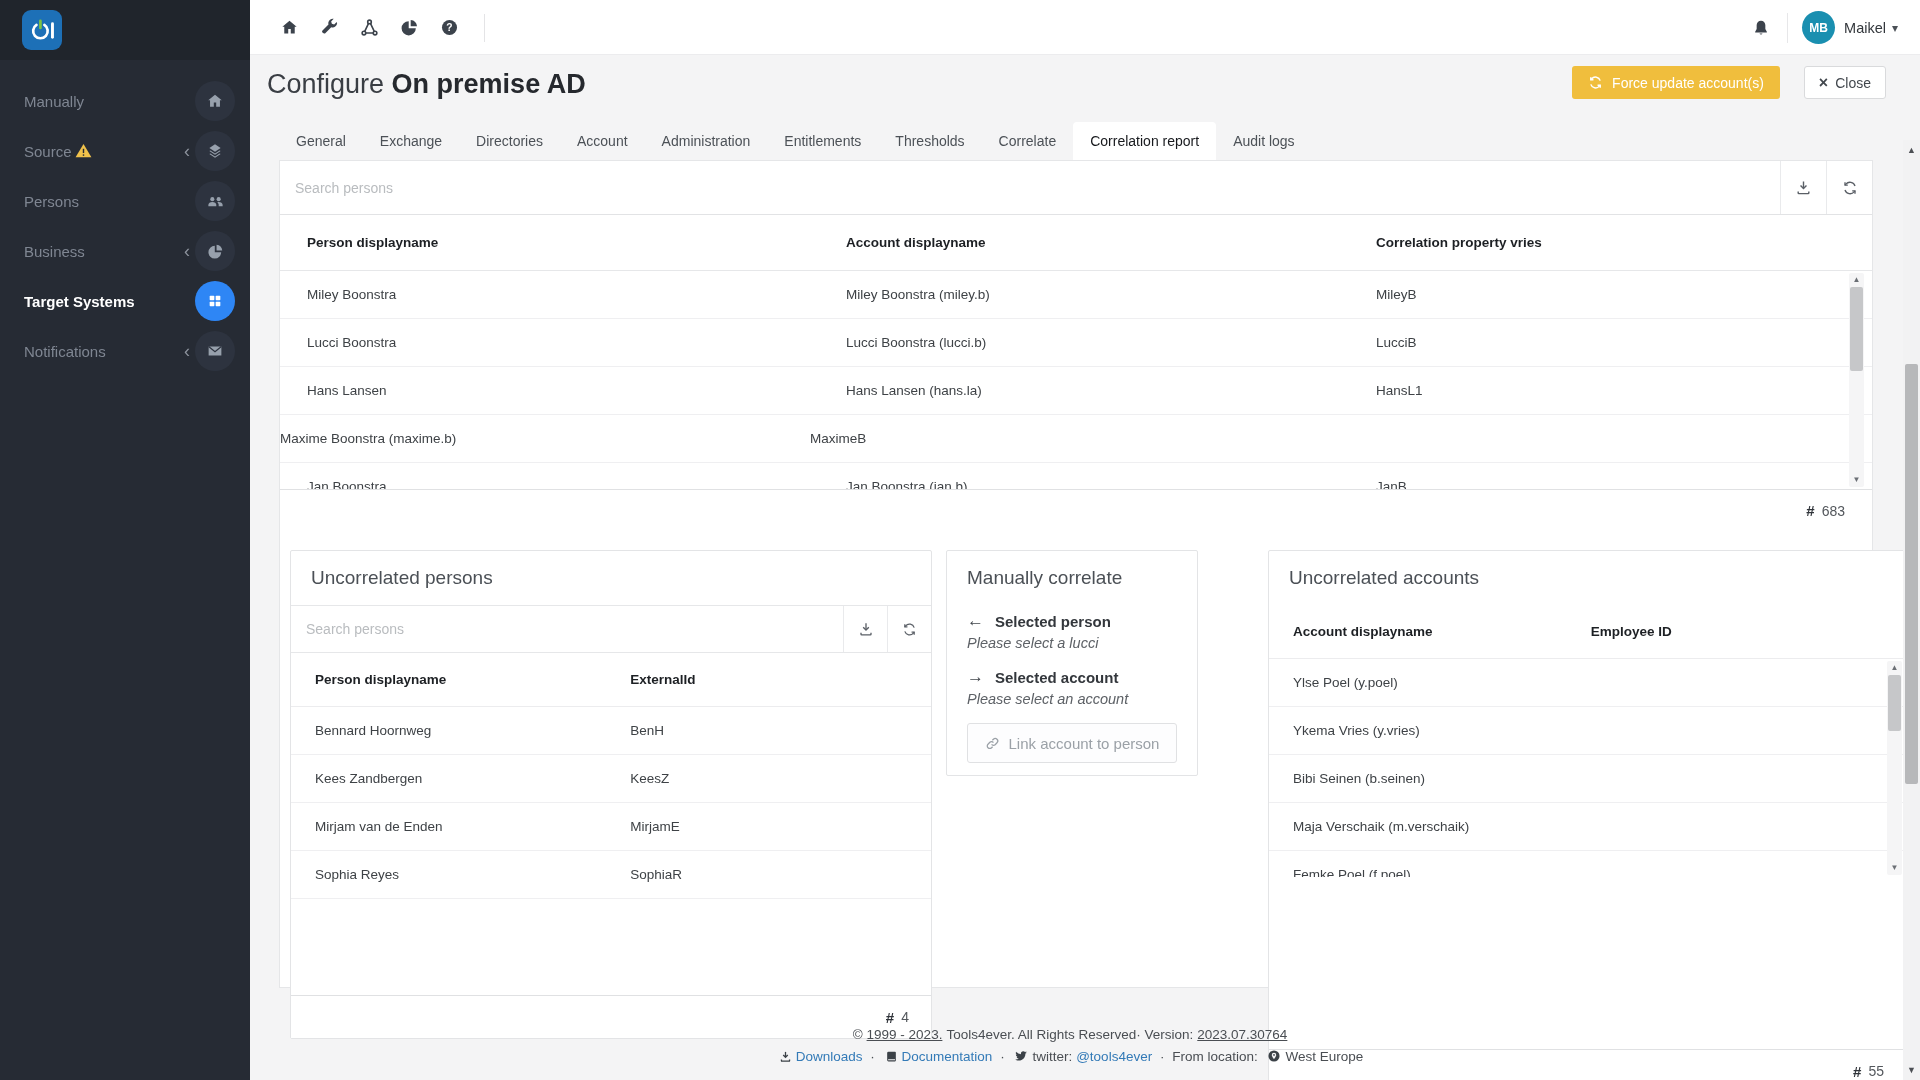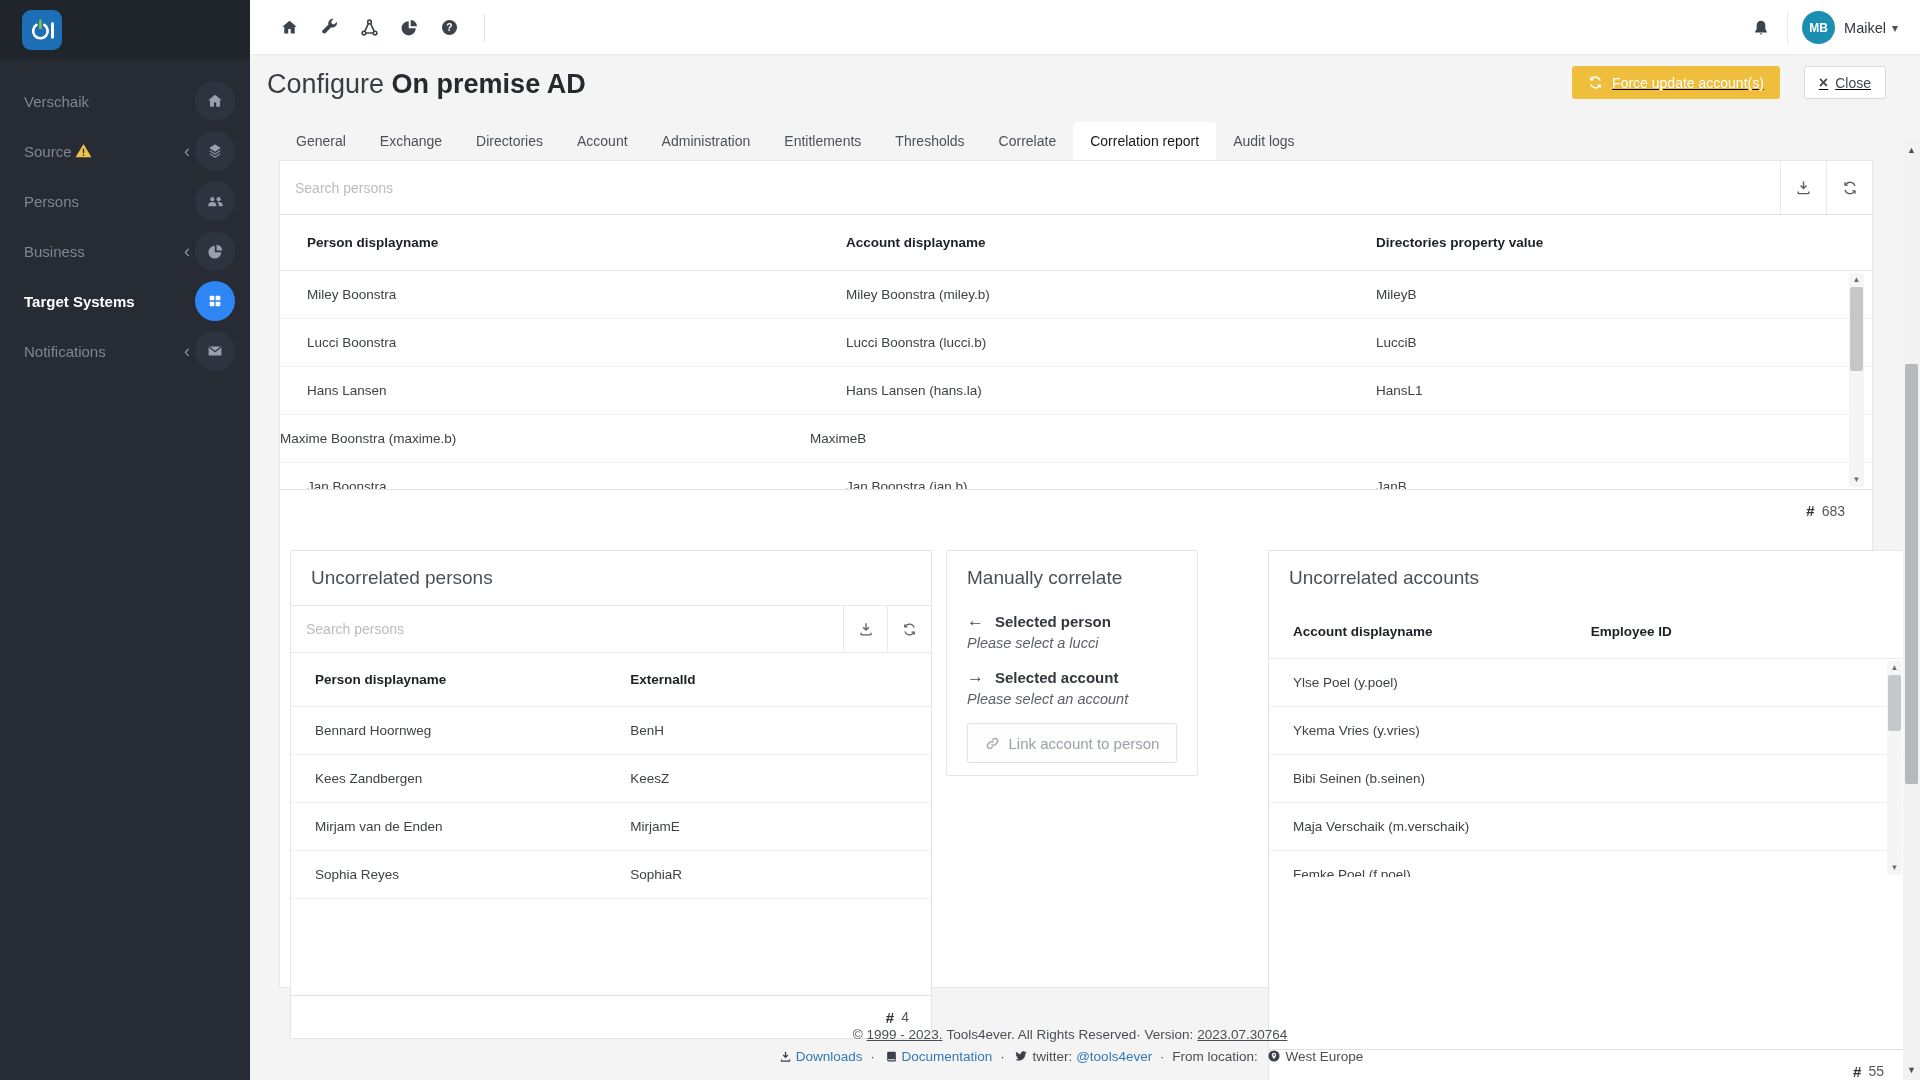--- a/index.html
+++ b/index.html
@@ -28,21 +28,21 @@
   .bell{color:#3c434c;cursor:pointer;line-height:0;}
   .tb-sep2{width:1px;height:30px;background:#e7e7e9;margin:0 14px 0 16px;}
   .avatar{width:33px;height:33px;border-radius:50%;background:#1a8fb0;color:#fff;font-size:12px;font-weight:700;display:flex;align-items:center;justify-content:center;cursor:pointer;}
   .user-name{font-size:14.5px;color:#33373c;margin:0 6px 0 9px;cursor:pointer;}
   .caret{font-size:12px;color:#4c5157;cursor:pointer;}
 
   
   .content{position:absolute;left:250px;top:55px;right:0;bottom:0;}
   .page-title{position:absolute;left:17px;top:14px;font-size:27px;color:#3a3e44;font-weight:300;white-space:nowrap;}
   .page-title b{font-weight:700;color:#26292e;}
-  .actions{position:absolute;top:11px;right:34px;display:flex;gap:24px;text-decoration:underline;}
+  .actions{position:absolute;top:11px;right:34px;display:flex;gap:24px;}
   .btn-warning{background:#f0be3d;color:#fff;border:none;border-radius:3px;font-size:14px;padding:0 16px;height:33px;display:flex;align-items:center;gap:9px;cursor:pointer;font-family:inherit;}
   .btn-close{background:#fff;color:#43484e;border:1px solid #d9dadc;border-radius:3px;font-size:14px;padding:0 14px;height:33px;display:flex;align-items:center;gap:7px;cursor:pointer;font-family:inherit;}
   .btn-close .x{font-weight:700;font-size:16px;line-height:1;}
 
   .tabs{position:absolute;left:29px;top:67px;height:38px;display:flex;}
   .tab{padding:0 17px;line-height:38px;font-size:14px;color:#4c5157;cursor:pointer;white-space:nowrap;}
   .tab.active{background:#fff;border-radius:4px 4px 0 0;font-weight:400;color:#17191d;}
 
   .panel{position:absolute;left:29px;top:105px;width:1594px;height:828px;background:#fff;border:1px solid #e5e6e8;}
 
@@ -109,21 +109,21 @@
             <path d="M7.2 5.6a7 7 0 1 0 7.6 0" fill="none" stroke="#fff" stroke-width="2.6" stroke-linecap="round"></path>
             <line x1="11" y1="1.6" x2="11" y2="8.6" stroke="#7dc242" stroke-width="2.6" stroke-linecap="round"></line>
             <line x1="22.6" y1="4.4" x2="22.6" y2="17.6" stroke="#fff" stroke-width="2.8" stroke-linecap="round"></line>
           </svg>
       </span>
     </div>
   </div>
   <nav class="nav">
 
     <div class="nav-item">
-      <span class="nav-label">Verschaik</span>
+      <span class="nav-label">Manually</span>
       <span class="nav-circle">
         <svg width="18" height="18" viewBox="0 0 24 24" fill="currentColor">
             <path d="M12 3.5 3 11h2.4v8.5h5V14h3.2v5.5h5V11H21z"></path>
           </svg>
       </span>
     </div>
 
     <div class="nav-item">
       <span class="nav-label">Source</span>
       <span class="nav-warning">
@@ -295,21 +295,21 @@
             <path d="M4.5 3.5v4.2h4.2"></path>
             <path d="M4.5 15a8 8 0 0 0 13.7 2.8l1.3-1.5"></path>
             <path d="M19.5 20.5v-4.2h-4.2"></path>
           </svg>
       </span>
     </div>
 
     <div class="thead">
       <div class="col-p1">Person displayname</div>
       <div class="col-p2">Account displayname</div>
-      <div class="col-p3">Directories property value</div>
+      <div class="col-p3">Correlation property vries</div>
     </div>
 
     <div class="tviewport">
       <div class="trow">
         <div class="col-p1">Miley Boonstra</div>
         <div class="col-p2">Miley Boonstra (miley.b)</div>
         <div class="col-p3">MileyB</div>
       </div>
       <div class="trow">
         <div class="col-p1">Lucci Boonstra</div>

